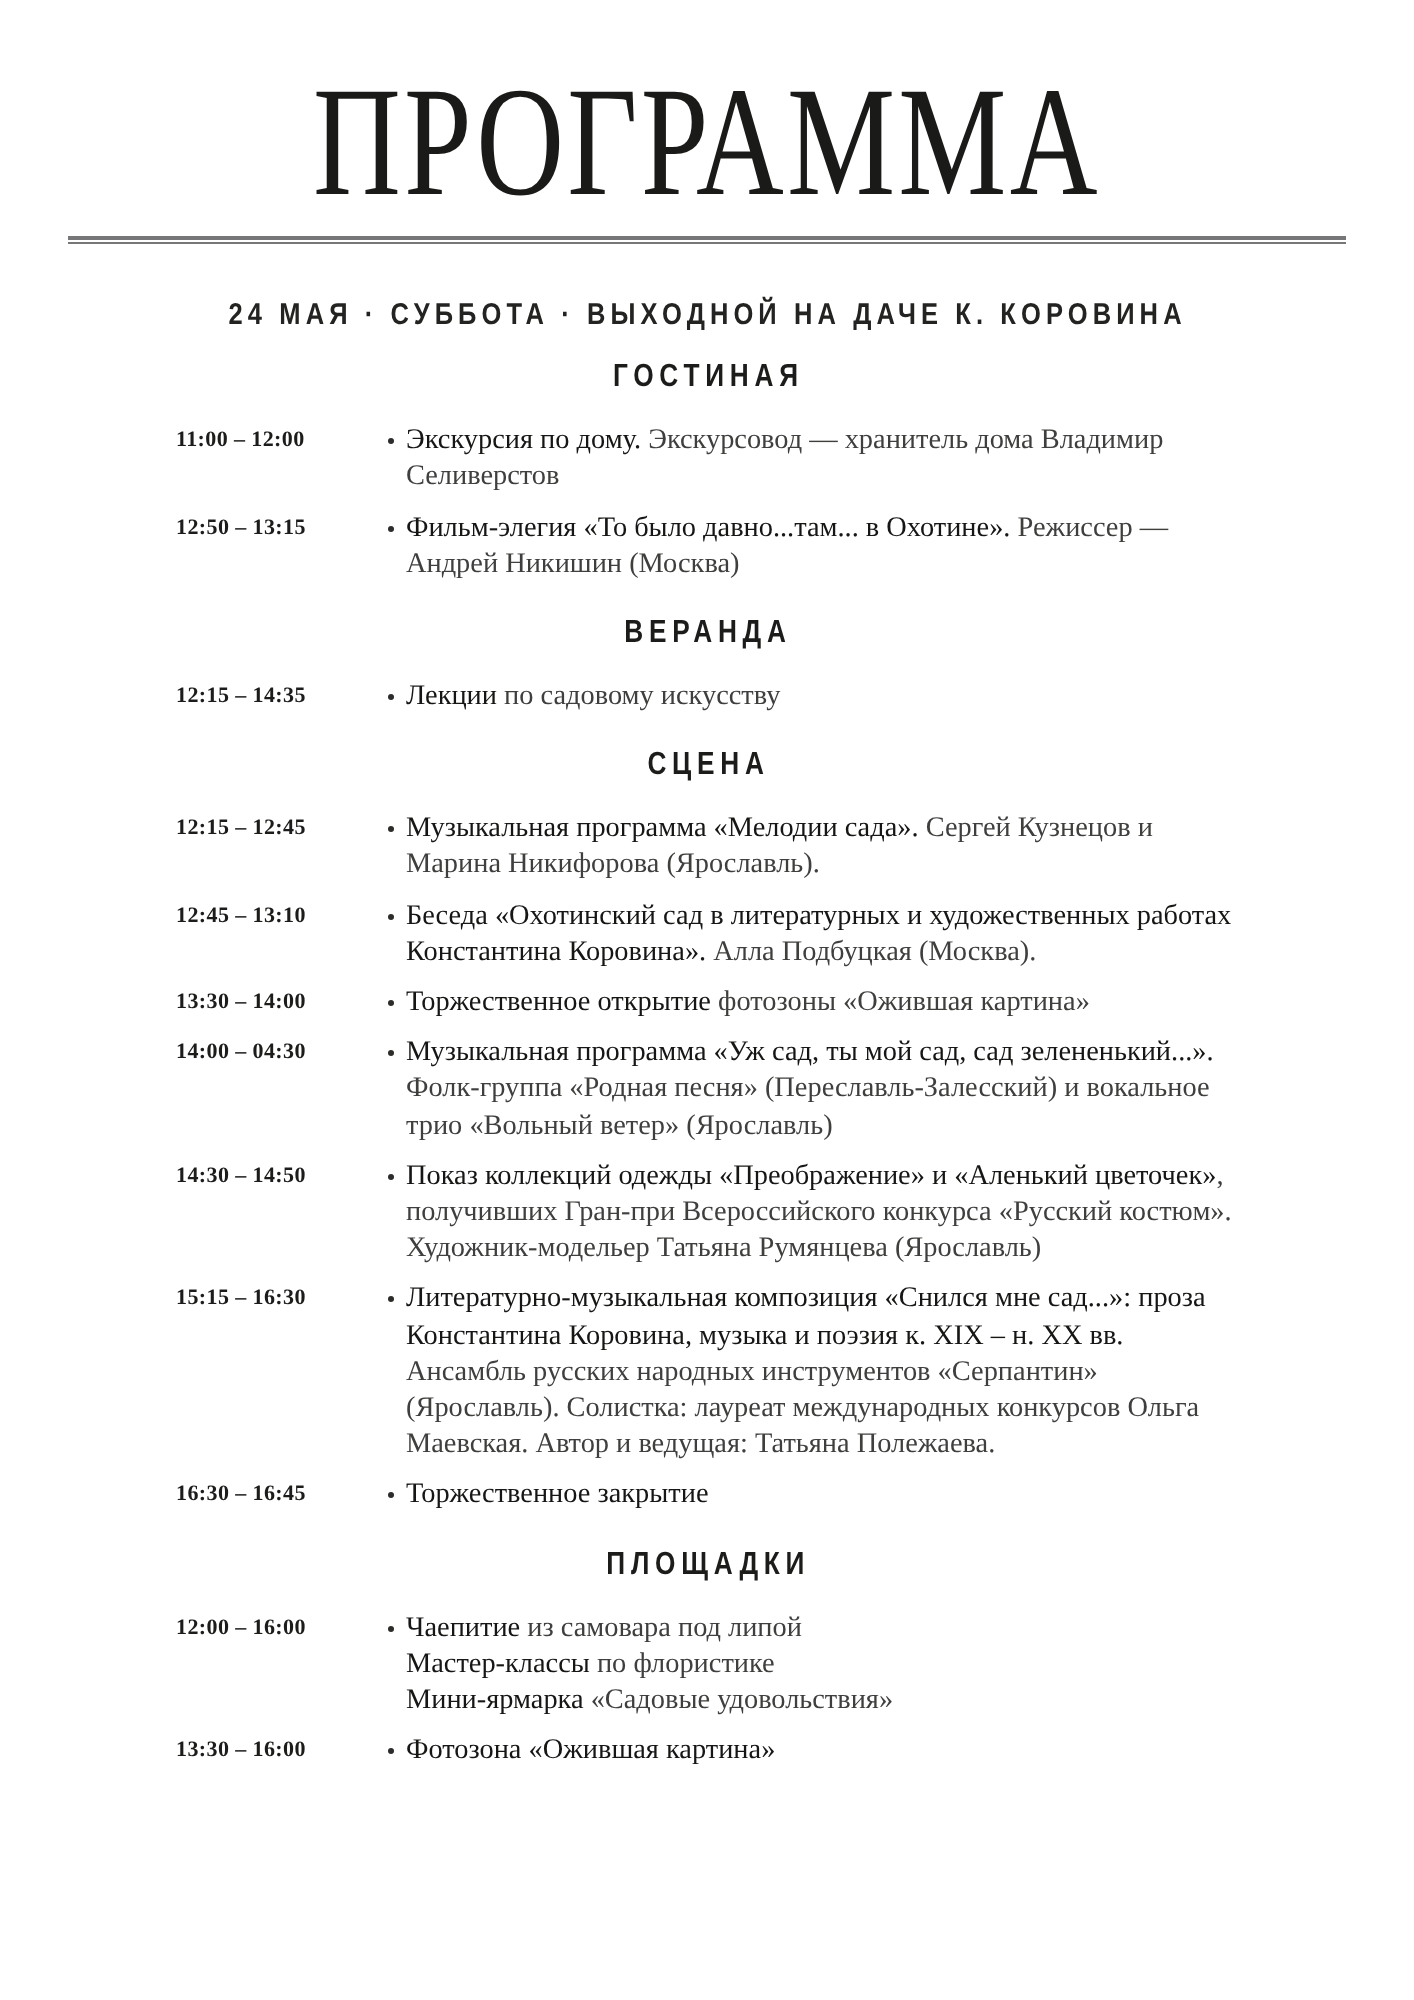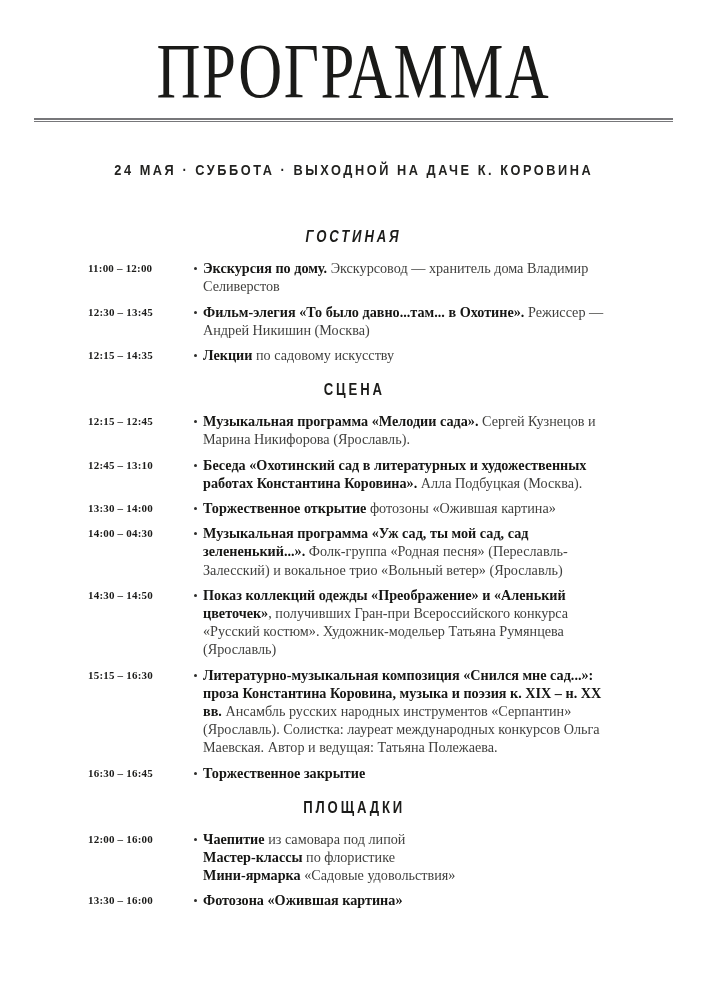--- a/index.html
+++ b/index.html
@@ -23,49 +23,49 @@
   .title .squeeze-title{
     display:inline-block;transform:scaleX(0.78);transform-origin:50% 50%;
     white-space:nowrap;
   }
   .double-rule{
     margin:12px 34px 0;height:4px;
     border-top:2.5px solid var(--rule_gray);
     border-bottom:1.5px solid var(--rule_gray);
   }
   .dateline{
-    margin-top:40px;text-align:center;
+    margin-top:28px;text-align:center;
     font-family:"Liberation Sans","DejaVu Sans",sans-serif;
     font-weight:700;font-size:15px;line-height:1;color:#232321;
   }
   .squeeze{
     display:inline-block;transform:scaleX(0.85);transform-origin:50% 50%;
     white-space:nowrap;letter-spacing:3px;
   }
   
   .sections{margin:0 87px 0 88px;display:flow-root;}
   .sec-h{
     text-align:center;font-family:"Liberation Sans","DejaVu Sans",sans-serif;
     font-weight:700;font-size:16px;line-height:1;color:#1c1c1a;
     margin:18px 0 14px;
   }
-  .sec:first-child .sec-h{margin-top:52px;font-style:italic;}
+  .sec:first-child .sec-h{margin-top:16px;}
   .sec-h .squeeze{letter-spacing:3.5px;transform:scaleX(0.82);}
   .row{
     display:grid;grid-template-columns:99px 16px 1fr;
     align-items:start;margin-bottom:7px;
   }
   .time{
     font-weight:700;font-size:11px;line-height:18.2px;
     letter-spacing:0.2px;white-space:nowrap;color:#1c1c1a;
   }
   .dotcell{display:flex;justify-content:center;padding-top:8px;}
   .dot{width:3px;height:3px;border-radius:50%;background:#2c2c2a;display:block;}
   .desc{font-size:14.2px;line-height:18.2px;color:var(--text_secondary);}
-  .desc b{color:#161614;font-weight:700;}
+  .desc b{color:#161614;font-weight:400;}
 </style>
 </head>
 <body>
 
 <div class="page">
 
   <h1 class="title"><span class="squeeze-title">ПРОГРАММА</span></h1>
 
   <div class="double-rule"></div>
 
@@ -77,30 +77,31 @@
         <div class="row">
           <div class="time">11:00 – 12:00</div>
           <div class="dotcell">
             <span class="dot"></span>
           </div>
           <div class="desc">
             <div class="ln"><b>Экскурсия по дому.</b><span> Экскурсовод — хранитель дома Владимир Селиверстов</span></div>
           </div>
         </div>
         <div class="row">
-          <div class="time">12:30 – 13:45</div>
+          <div class="time">12:50 – 13:15</div>
           <div class="dotcell">
             <span class="dot"></span>
           </div>
           <div class="desc">
             <div class="ln"><b>Фильм-элегия «То было давно...там... в Охотине».</b><span> Режиссер — Андрей Никишин (Москва)</span></div>
           </div>
         </div>
       </section>
       <section class="sec">
+        <h2 class="sec-h"><span class="squeeze">ВЕРАНДА</span></h2>
         <div class="row">
           <div class="time">12:15 – 14:35</div>
           <div class="dotcell">
             <span class="dot"></span>
           </div>
           <div class="desc">
             <div class="ln"><b>Лекции</b><span> по садовому искусству</span></div>
           </div>
         </div>
       </section>

